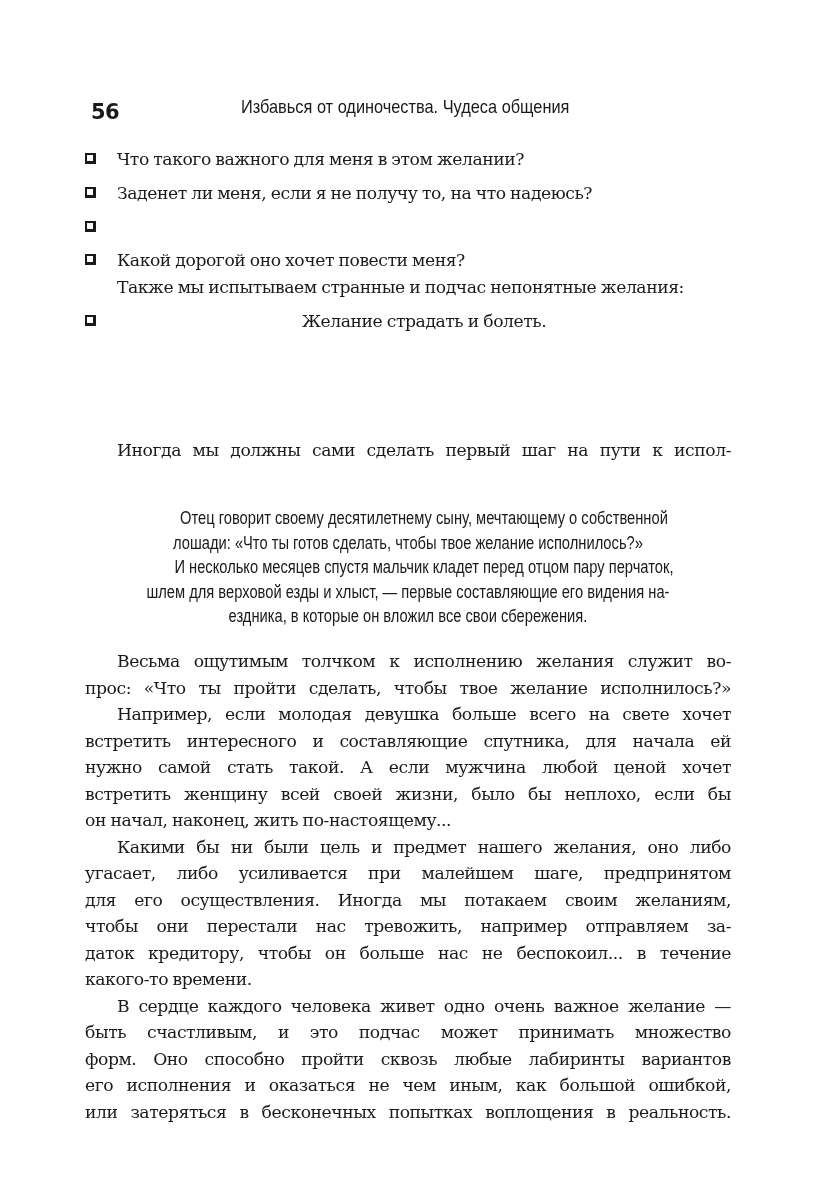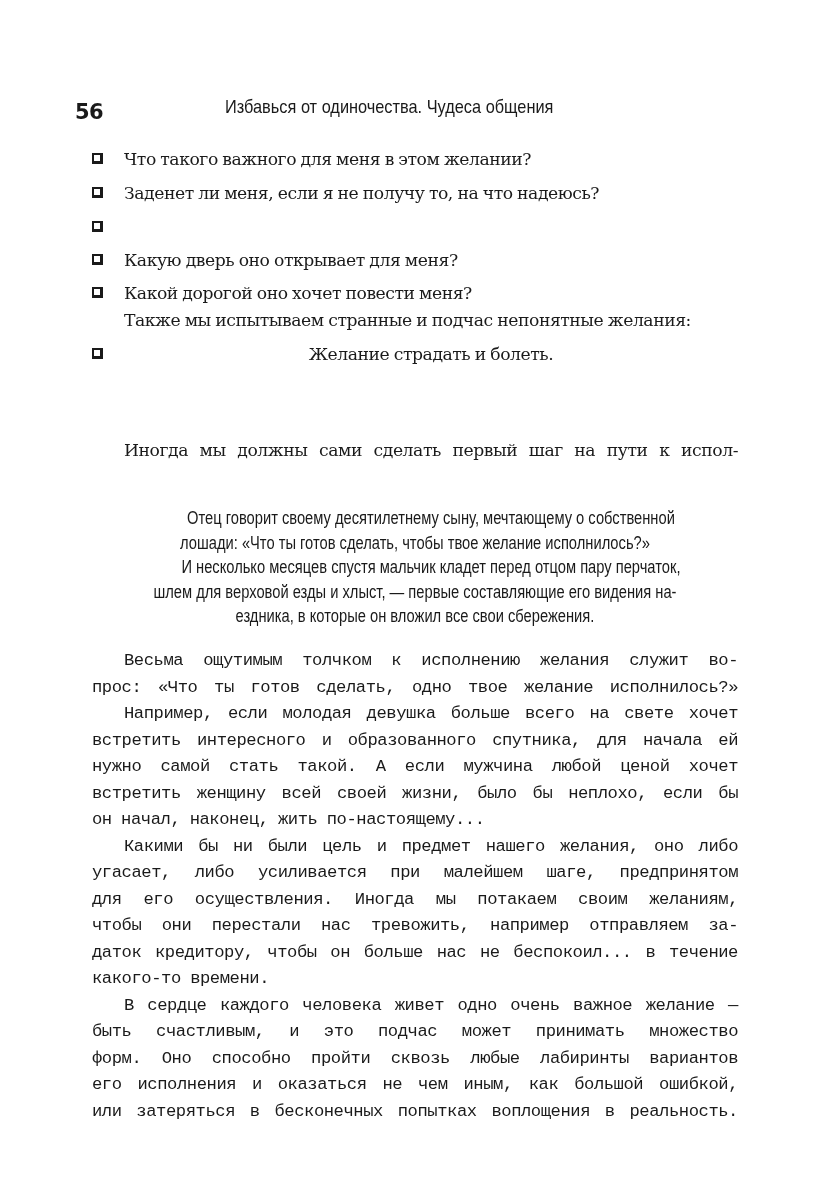--- a/index.html
+++ b/index.html
@@ -1,22 +1,22 @@
 <!DOCTYPE html>
 <html><head>
   <meta charset="utf-8">
   <style>
     html, body { margin: 0; padding: 0; background: #ffffff; }
     body { width: 817px; height: 1200px; position: relative; overflow: hidden; color: #1a1a1a; }
     .page { position: absolute; left: 85px; top: 0; width: 646px; }
-    .header { position: absolute; top: 96px; left: 0; width: 646px; height: 30px; font-family: "Liberation Sans Narrow", "Liberation Sans", sans-serif; text-decoration: underline; }
+    .header { position: absolute; top: 96px; left: 16px; width: 646px; height: 30px; font-family: "Liberation Sans Narrow", "Liberation Sans", sans-serif; text-decoration: underline; }
     .page-num { position: absolute; left: -10px; top: 4px; font-weight: bold; font-size: 21px; font-family: "DejaVu Sans", sans-serif; letter-spacing: -0.5px; }
     .running-title { position: absolute; left: 140px; top: 0; font-size: 19px; font-family: "Liberation Sans", sans-serif; transform: scaleX(0.86); transform-origin: left center; white-space: nowrap; }
     .body-text { font-family: "DejaVu Serif", serif; font-size: 17.2px; letter-spacing: -0.45px; word-spacing: -0.5px; }
-    .block { position: absolute; left: 7px; width: 646px; }
+    .block { position: absolute; left: 0; width: 646px; }
     .line { height: 26.5px; line-height: 26.5px; white-space: nowrap; }
     .justify { text-align: justify; text-align-last: justify; }
     .check-item { position: relative; padding-left: 32px; }
     .check-box { position: absolute; left: 0; top: 7px; width: 11px; height: 11px; border: 2px solid #1a1a1a; border-right-width: 3px; border-bottom-width: 3px; box-sizing: border-box; }
     .indent { text-indent: 32px; }
     .sans-block { font-family: "Liberation Sans", sans-serif; font-size: 17.5px; }
     .sans-line { height: 24.5px; line-height: 24.5px; white-space: nowrap; transform: scaleX(0.84); transform-origin: left center; width: 769px; }
   </style>
 </head>
 <body>
@@ -33,24 +33,20 @@
       <span class="check-box"></span>
       <span>Что такого важного для меня в этом желании?</span>
     </div>
     <div class="line check-item" style="height:34px;line-height:26px;">
       <span class="check-box"></span>
       <span>Заденет ли меня, если я не получу то, на что надеюсь?</span>
     </div>
     <div class="line check-item" style="height:33px;line-height:26px;">
       <span class="check-box"></span>
     </div>
-    <div class="line check-item" style="height:33px;line-height:26px;">
-      <span class="check-box"></span>
-      <span>Какую дверь оно открывает для меня?</span>
-    </div>
     <div class="line check-item" style="height:27px;line-height:26px;">
       <span class="check-box"></span>
       <span>Какой дорогой оно хочет повести меня?</span>
     </div>
     <div class="line" style="padding-left:32px;height:34px;line-height:26px;">Также мы испытываем странные и подчас непонятные желания:</div>
     <div class="line check-item" style="height:33px;line-height:26px;text-align:center;">
       <span class="check-box"></span>
       <span>Желание страдать и болеть.</span>
     </div>
   </div>
@@ -60,28 +56,28 @@
   </div>
 
   <div class="block sans-block" style="top:506px;text-align:center;">
     <div class="sans-line" style="padding-left:38px;width:731px;">Отец говорит своему десятилетнему сыну, мечтающему о собственной</div>
     <div class="sans-line">лошади: «Что ты готов сделать, чтобы твое желание исполнилось?»</div>
     <div class="sans-line" style="padding-left:38px;width:731px;">И несколько месяцев спустя мальчик кладет перед отцом пару перчаток,</div>
     <div class="sans-line">шлем для верховой езды и хлыст, — первые составляющие его видения на-</div>
     <div class="sans-line">ездника, в которые он вложил все свои сбережения.</div>
   </div>
 
-  <div class="block body-text" style="top:648px;font-family:Liberation Mono, monospace;">
+  <div class="block body-text" style="top:648px;">
     <div>
       <div class="line justify indent">Весьма ощутимым толчком к исполнению желания служит во-</div>
-      <div class="line justify">прос: «Что ты готов сделать, одно твое желание исполнилось?»</div>
+      <div class="line justify">прос: «Что ты пройти сделать, чтобы твое желание исполнилось?»</div>
     </div>
     <div>
       <div class="line justify indent">Например, если молодая девушка больше всего на свете хочет</div>
-      <div class="line justify">встретить интересного и образованного спутника, для начала ей</div>
+      <div class="line justify">встретить интересного и составляющие спутника, для начала ей</div>
       <div class="line justify">нужно самой стать такой. А если мужчина любой ценой хочет</div>
       <div class="line justify">встретить женщину всей своей жизни, было бы неплохо, если бы</div>
       <div class="line">он начал, наконец, жить по-настоящему...</div>
     </div>
     <div>
       <div class="line justify indent">Какими бы ни были цель и предмет нашего желания, оно либо</div>
       <div class="line justify">угасает, либо усиливается при малейшем шаге, предпринятом</div>
       <div class="line justify">для его осуществления. Иногда мы потакаем своим желаниям,</div>
       <div class="line justify">чтобы они перестали нас тревожить, например отправляем за-</div>
       <div class="line justify">даток кредитору, чтобы он больше нас не беспокоил... в течение</div>

